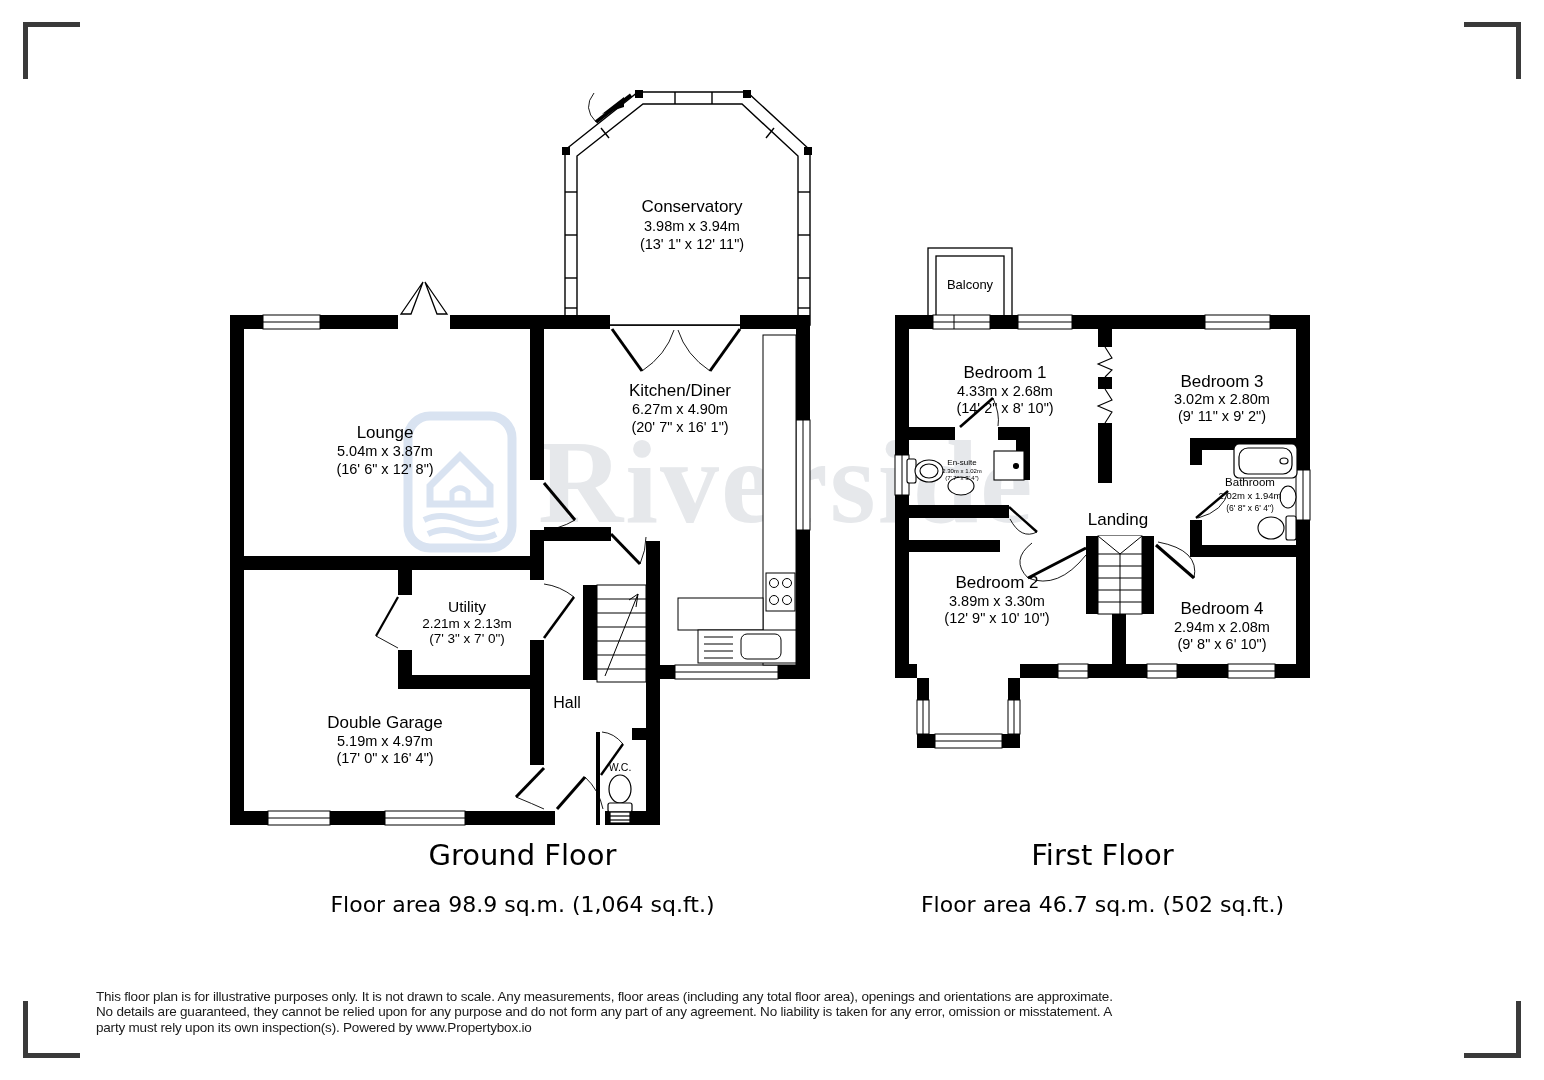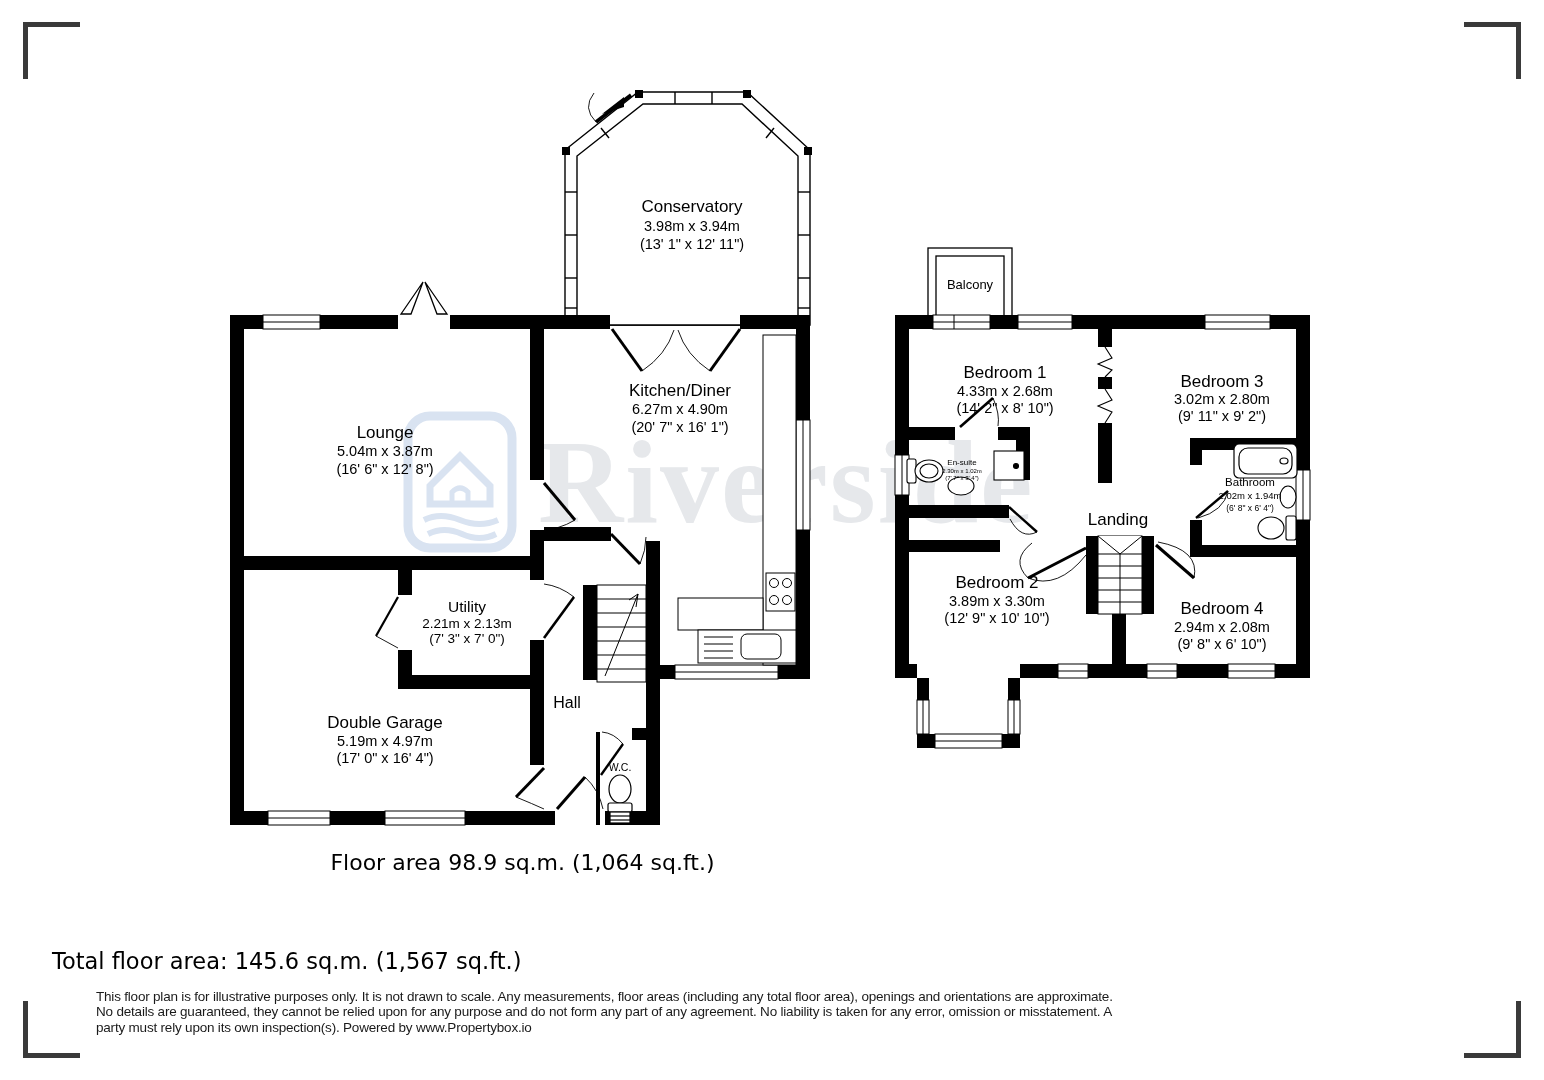--- a/index.html
+++ b/index.html
@@ -13,21 +13,21 @@
   .watermark{position:absolute;left:400px;top:408px;display:flex;align-items:center;z-index:1;}
   .wm-text{font-family:"Liberation Serif",serif;font-weight:700;font-size:118px;color:#e6e8eb;
            letter-spacing:2px;margin-left:18px;line-height:1;}
   svg.plan{position:absolute;z-index:2;overflow:visible;}
   #gf{left:225px;top:80px;}
   #ff{left:890px;top:240px;}
   .rn{font-family:"Liberation Sans",sans-serif;font-size:17px;text-anchor:middle;fill:#000;}
   .rd{font-family:"Liberation Sans",sans-serif;font-size:14.5px;text-anchor:middle;fill:#000;}
   .caption{position:absolute;text-align:center;z-index:3;font-family:"DejaVu Sans",sans-serif;}
   .caption .title{font-size:29px;}
-  .caption .area{font-size:22px;margin-top:12px;}
+  .caption .area{font-size:22px;margin-top:20px;}
   .total{position:absolute;left:52px;top:948px;font-family:"DejaVu Sans",sans-serif;font-size:22.5px;z-index:3;}
   .disclaimer{position:absolute;left:52px;top:989px;width:1025px;z-index:3;
               font-family:"Liberation Sans",sans-serif;font-size:13.5px;letter-spacing:-0.2px;
               line-height:1.13;color:#1a1a1a;margin-left:44px;}
 </style>
 </head>
 <body>
 
 <div class="page">
 
@@ -395,19 +395,23 @@
       <text class="rd" x="107" y="366">3.89m x 3.30m</text>
       <text class="rd" x="107" y="383">(12' 9" x 10' 10")</text>
 
       <text class="rn" x="332" y="374">Bedroom 4</text>
       <text class="rd" x="332" y="392">2.94m x 2.08m</text>
       <text class="rd" x="332" y="409">(9' 8" x 6' 10")</text>
     </g>
   </svg>
 
   <div class="caption" style="left:225px;top:838px;width:595px;">
+    <div class="title">Ground Floor</div>
     <div class="area">Floor area 98.9 sq.m. (1,064 sq.ft.)</div>
   </div>
-
-  <div class="total">Total floor area: 145.6 sq.m. (1,567 sq.ft.)</div>
+  <div class="caption" style="left:890px;top:838px;width:425px;">
+    <div class="title">First Floor</div>
+    <div class="area">Floor area 46.7 sq.m. (502 sq.ft.)</div>
+  </div>
+
   <div class="disclaimer">This floor plan is for illustrative purposes only. It is not drawn to scale. Any measurements, floor areas (including any total floor area), openings and orientations are approximate. No details are guaranteed, they cannot be relied upon for any purpose and do not form any part of any agreement. No liability is taken for any error, omission or misstatement. A party must rely upon its own inspection(s). Powered by www.Propertybox.io</div>
 
 </div>
 
 </body></html>

